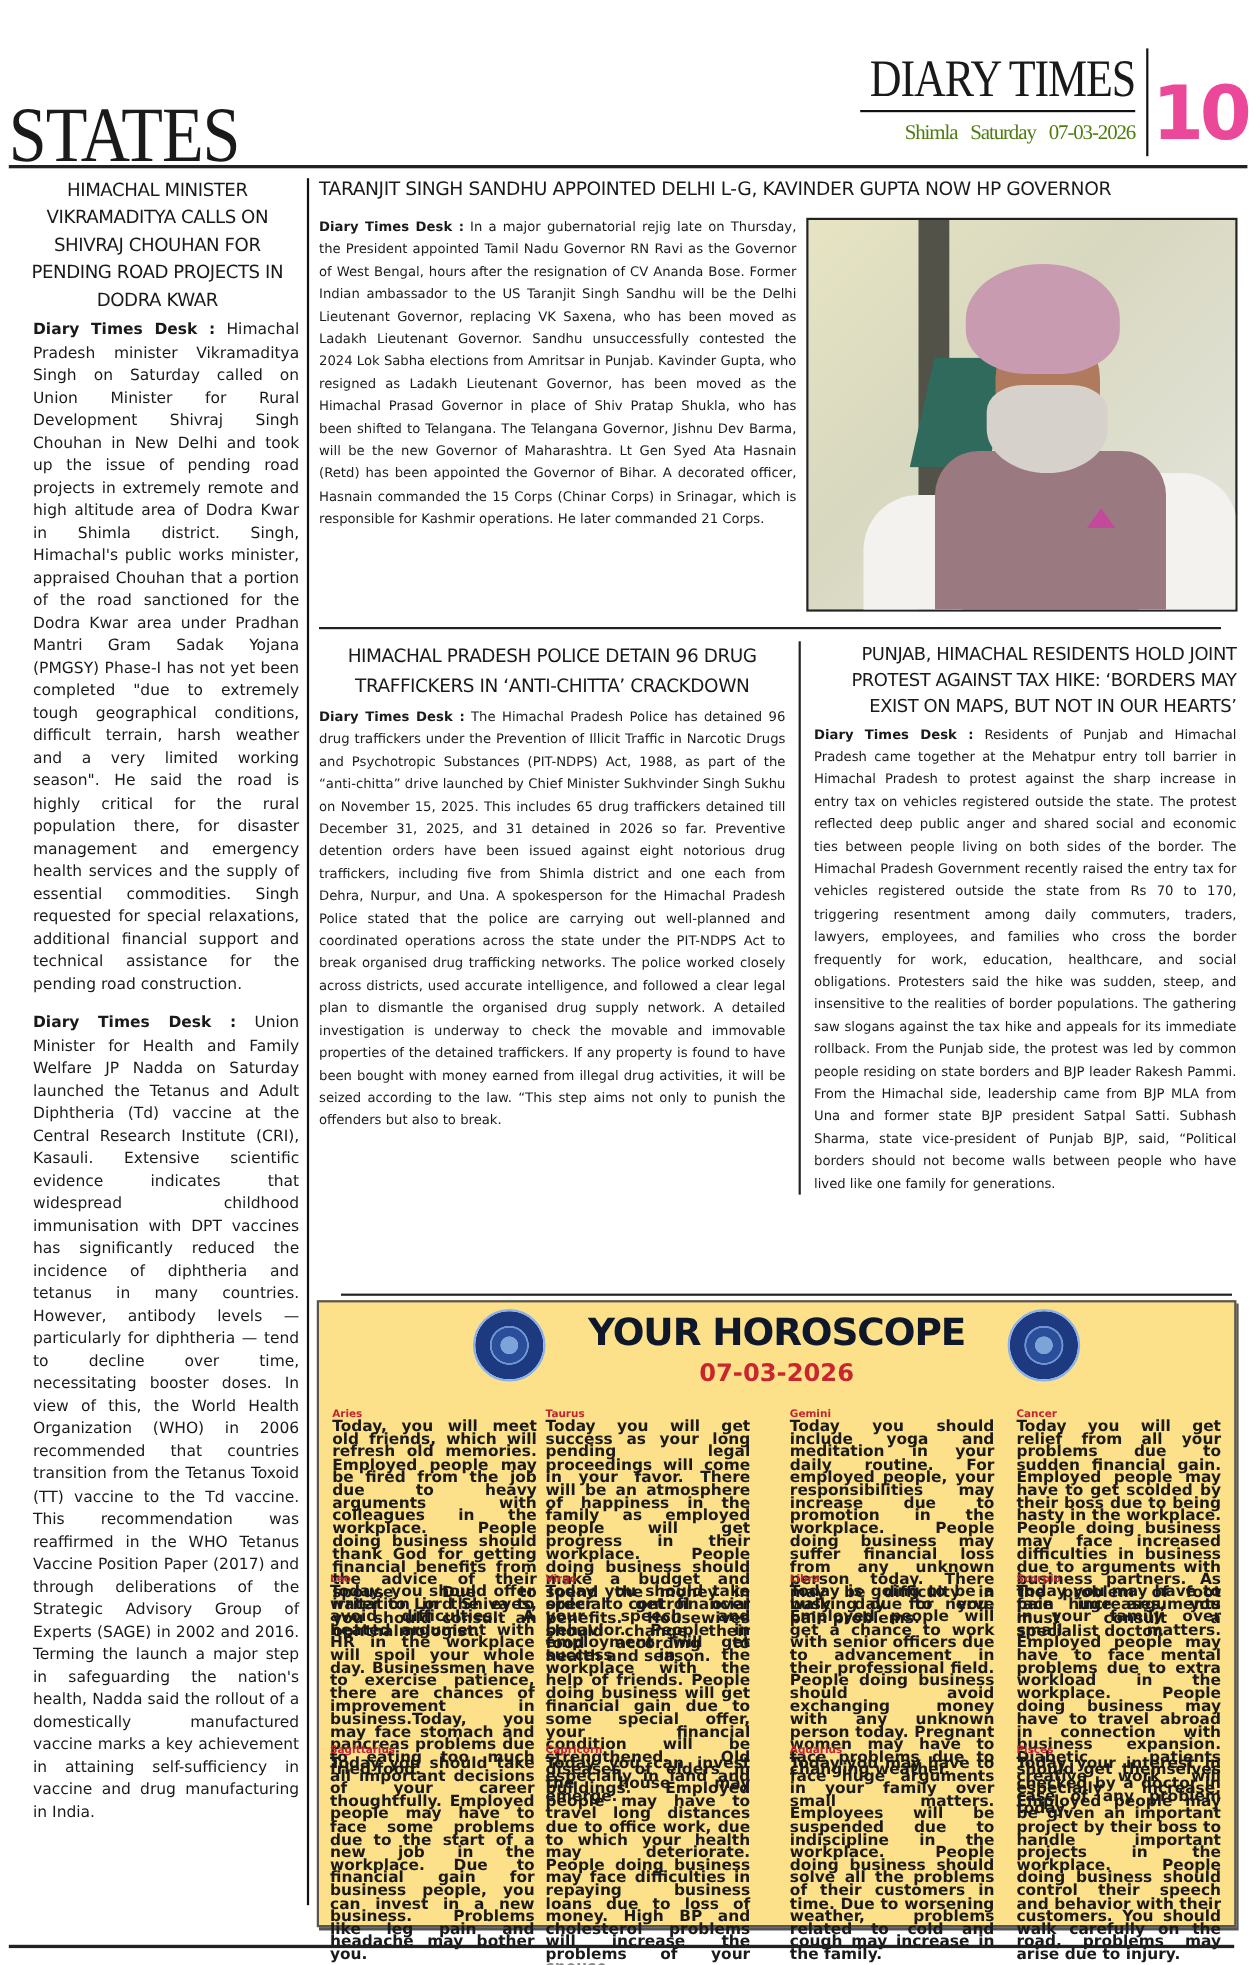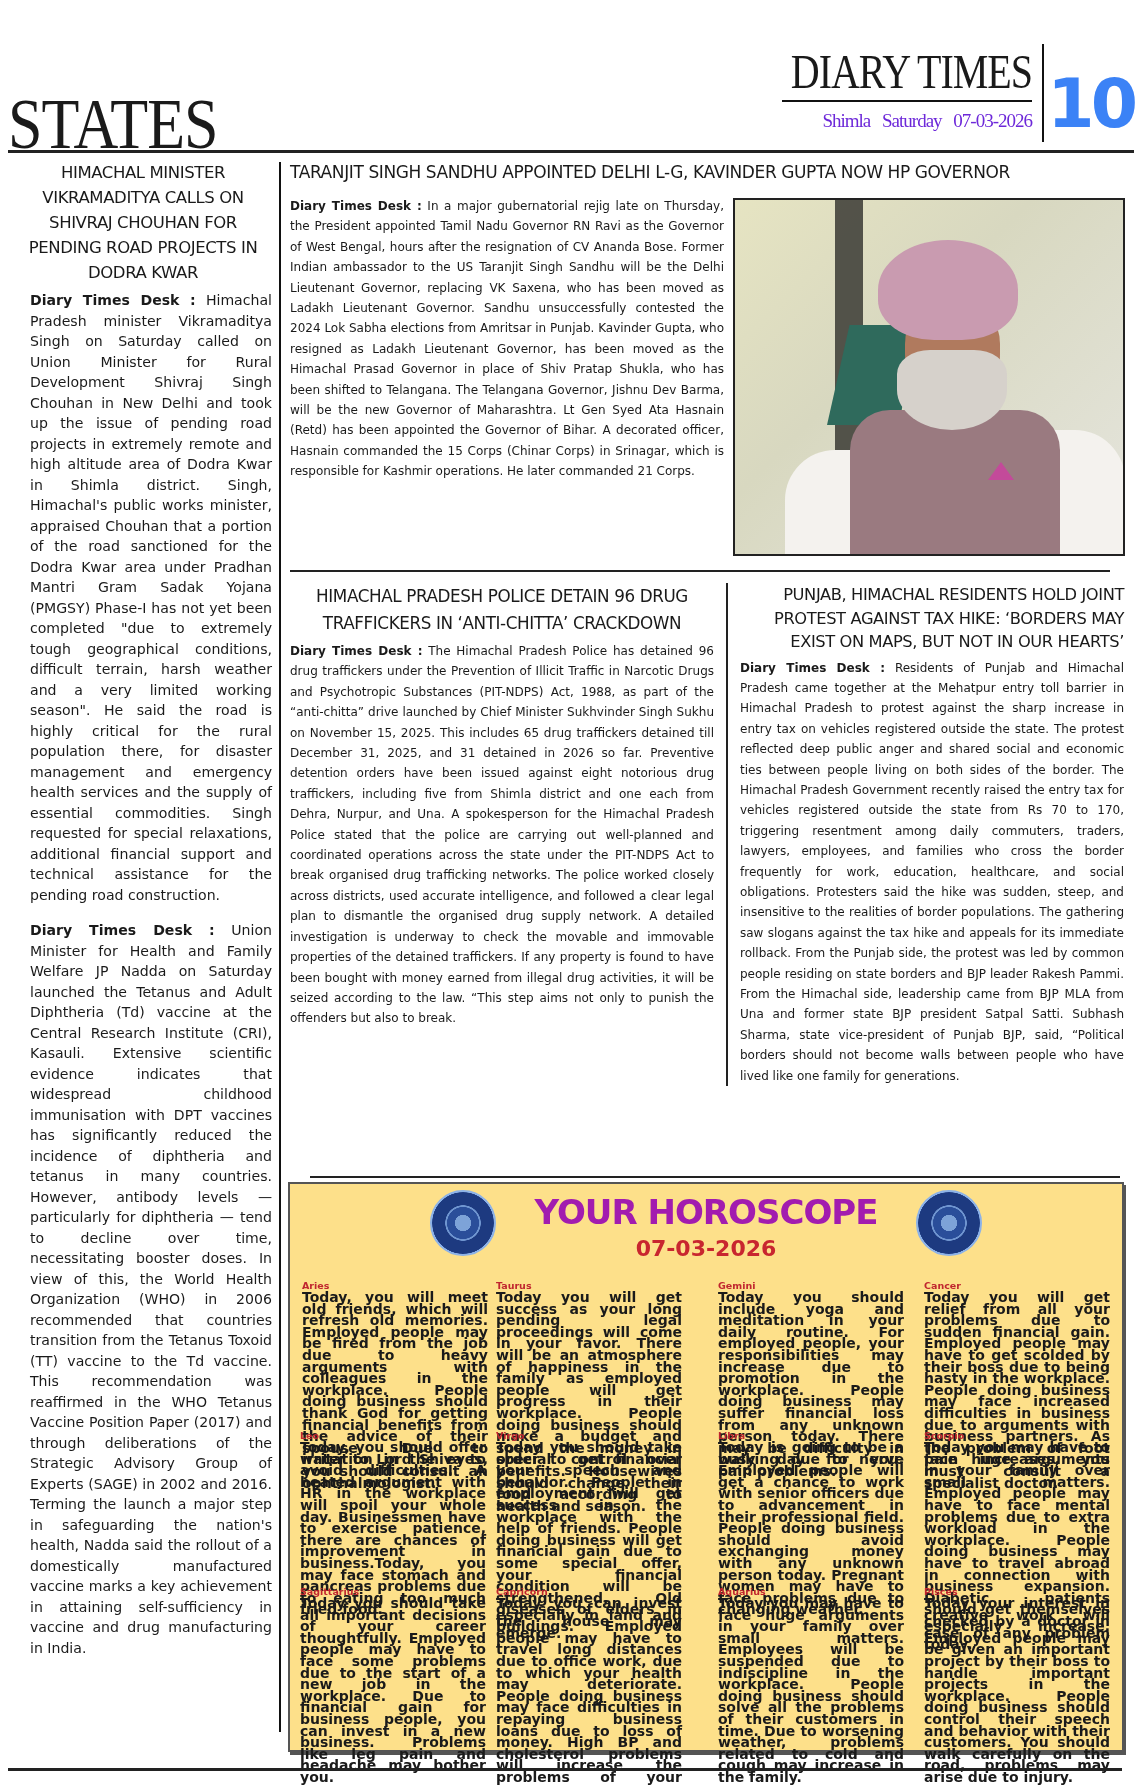--- a/index.html
+++ b/index.html
@@ -6,24 +6,24 @@
   html, body { width: 1140px; height: 1786px; background: #ffffff; overflow: hidden; }
   body { position: relative; font-family: "DejaVu Sans", sans-serif; color: #111; }
 
   .serif-title { font-family: "Liberation Serif", serif; font-weight: 400; letter-spacing: -1px; }
 
   
   .section-title { position: absolute; left: 8px; top: 88px; font-size: 62px; line-height: 62px; transform: scaleY(1.15); transform-origin: left top; color: #1a1a1a; }
   .brand-wrap { position: absolute; right: 0; top: 44px; width: 420px; height: 100px; }
   .brand-name { position: absolute; right: 108px; top: 4px; font-size: 40px; line-height: 40px; color: #1a1a1a; transform: scaleY(1.2); transform-origin: right top; }
   .brand-rule { position: absolute; right: 108px; top: 56px; width: 250px; height: 2px; background: #111; }
-  .brand-meta { position: absolute; right: 108px; top: 66px; font-size: 19px; color: #6d28d9; white-space: nowrap; }
+  .brand-meta { position: absolute; right: 108px; top: 66px; font-size: 19px; color: #4d7c0f; white-space: nowrap; }
   .brand-meta span { margin-left: 8px; }
   .brand-vrule { position: absolute; right: 96px; top: 0; width: 2px; height: 98px; background: #111; }
-  .page-number { position: absolute; right: 6px; top: 26px; font-family: "DejaVu Sans", sans-serif; font-weight: 900; font-size: 68px; line-height: 68px; letter-spacing: -4px; color: #3b82f6; }
+  .page-number { position: absolute; right: 6px; top: 26px; font-family: "DejaVu Sans", sans-serif; font-weight: 900; font-size: 68px; line-height: 68px; letter-spacing: -4px; color: #ec4899; }
   .masthead-rule { position: absolute; left: 8px; right: 6px; top: 150px; height: 3px; background: #222; }
 
   
   .col-divider-left { position: absolute; left: 279px; top: 162px; width: 2px; height: 1570px; background: #111; }
 
   .headline { font-family: "DejaVu Sans", sans-serif; font-weight: 400; text-transform: uppercase; text-align: center; color: #1a1a1a; letter-spacing: -0.4px; }
   .body-text { font-family: "DejaVu Sans", sans-serif; font-size: 12px; line-height: 20.4px; text-align: justify; color: #1a1a1a; hyphens: none; }
   .body-text b { font-weight: 700; }
 
   
@@ -51,21 +51,21 @@
   .art-mid { position: absolute; left: 290px; top: 583px; width: 424px; }
   .art-mid .headline { font-size: 16.8px; line-height: 27px; margin-bottom: 4px; }
   .mid-rule { position: absolute; left: 310px; top: 1176px; width: 810px; height: 2px; background: #222; }
 
   
   .art-right { position: absolute; left: 726px; top: 583px; width: 398px; border-left: 2px solid #222; padding-left: 12px; }
   .art-right .headline { font-size: 16.3px; line-height: 23.5px; margin-bottom: 4px; text-align: right; }
 
   
   .horo { position: absolute; left: 288px; top: 1182px; width: 836px; height: 570px; background: #fde08a; border: 2px solid #555; box-shadow: 2px 3px 0 #555; }
-  .horo-title { position: absolute; left: 0; right: 0; top: 8px; text-align: center; font-weight: 800; font-size: 34px; line-height: 40px; color: #a21caf; letter-spacing: -1px; }
+  .horo-title { position: absolute; left: 0; right: 0; top: 8px; text-align: center; font-weight: 800; font-size: 34px; line-height: 40px; color: #0f172a; letter-spacing: -1px; }
   .horo-date { position: absolute; left: 0; right: 0; top: 52px; text-align: center; font-weight: 800; font-size: 22px; line-height: 26px; color: #c8262f; }
   .wheel { position: absolute; top: 6px; width: 66px; height: 66px; border-radius: 50%; background: radial-gradient(circle at 50% 50%, #7da3d8 0 18%, #2a4e9a 19% 36%, #6f95d0 37% 40%, #1d3a80 41% 70%, #8fb3e6 71% 73%, #18336f 74% 100%); border: 2px solid #8cb2e8; }
   .wheel-left { left: 140px; }
   .wheel-right { left: 626px; }
 
   .sign { position: absolute; width: 186px; }
   .sign-name { font-weight: 700; font-size: 9.5px; line-height: 12px; color: #c0262f; }
   .sign-text { font-weight: 700; font-size: 14px; line-height: 11.6px; text-align: justify; color: #1a1a1a; }
 
   .bottom-rule { position: absolute; left: 8px; right: 18px; top: 1768px; height: 3px; background: #222; }

